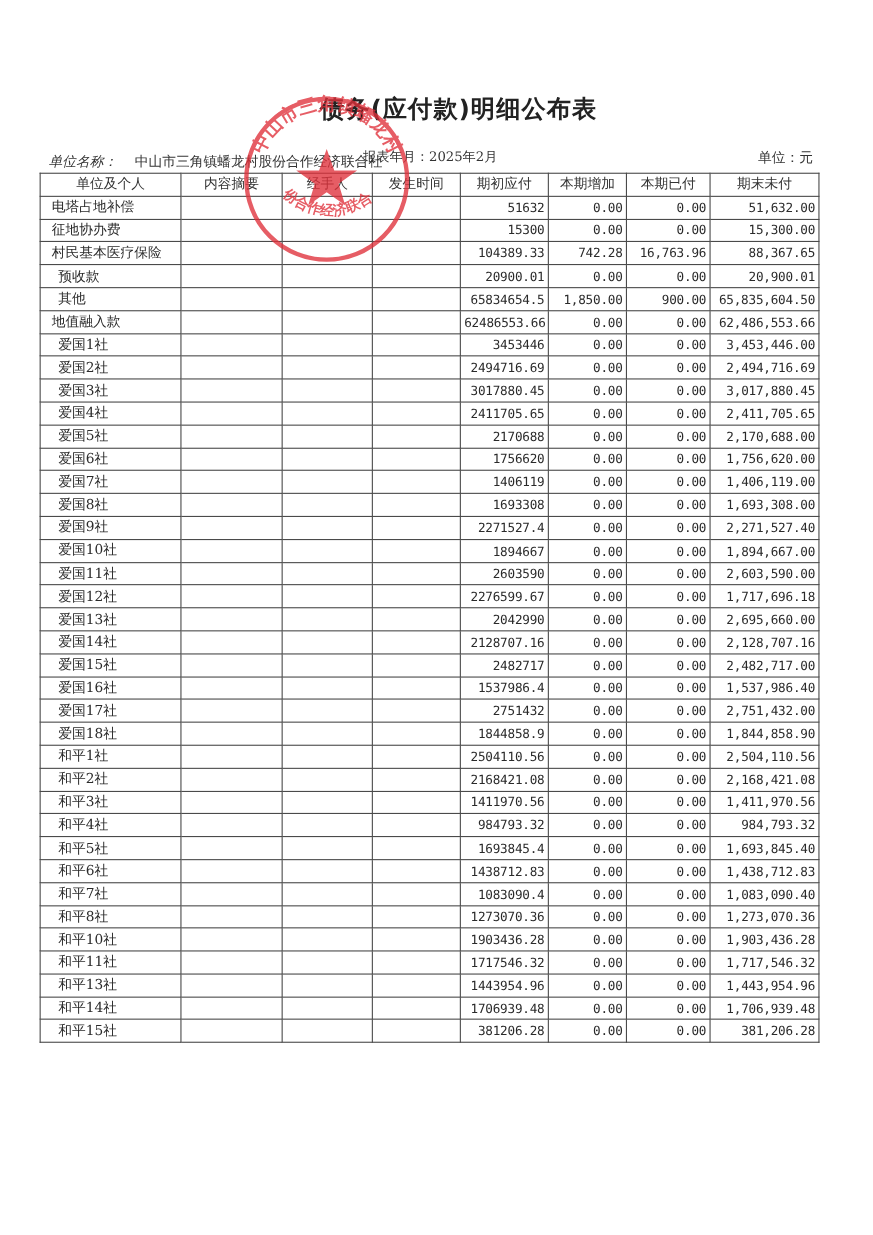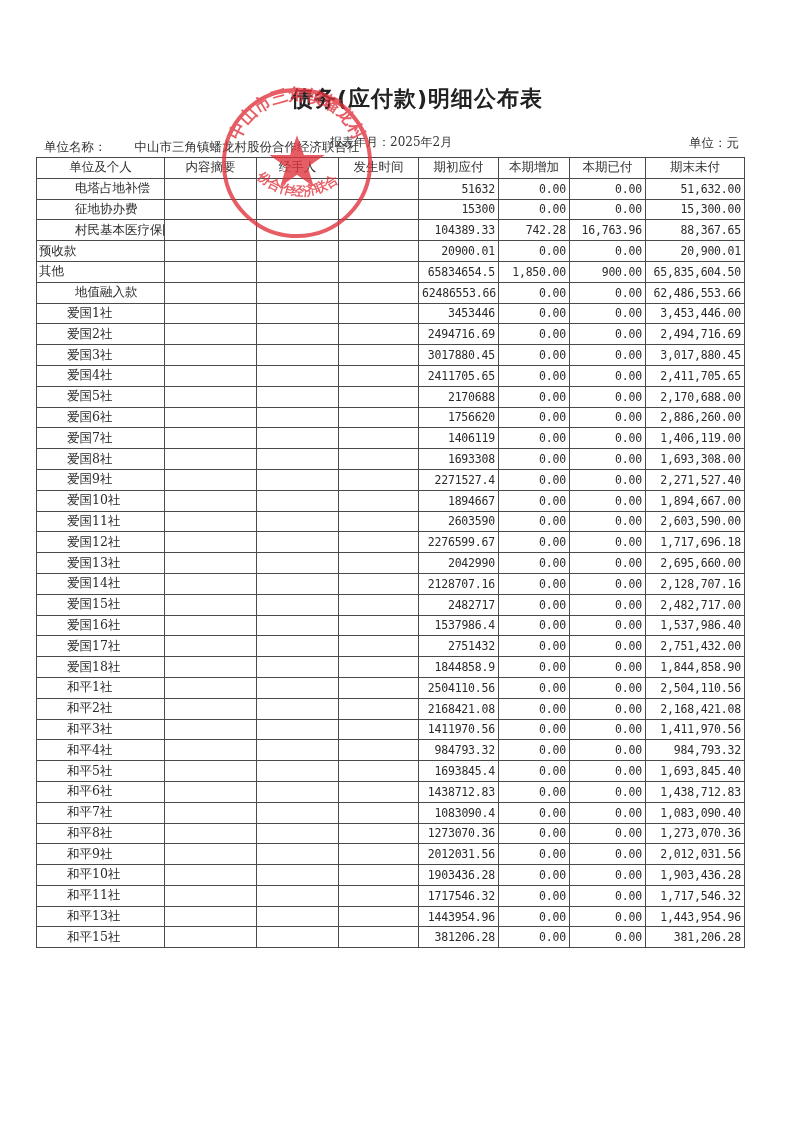--- a/index.html
+++ b/index.html
@@ -11,40 +11,40 @@
     position: absolute; top: 84px; left: 0; width: 794px; text-align: center;
     font-family: "DejaVu Sans", "Liberation Sans", sans-serif;
     font-size: 22px; font-weight: bold; letter-spacing: 1px; color: #222; padding-left: 20px;
   }
   .period {
     position: absolute; top: 116px; left: 330px; font-size: 12px; color: #333; margin-top: 18px;
   }
   .unit-name {
     position: absolute; top: 139px; left: 44px; font-size: 12.5px; color: #333;
   }
-  .unit-name .lbl { margin-right: 28px; }
+  .unit-name .lbl { margin-right: 16px; font-style: italic; }
   .unit-label {
     position: absolute; top: 135px; right: 55px; font-size: 12.5px; color: #333; margin-left: 16px;
   }
   table.ledger {
     position: absolute; top: 157px; left: 36px; width: 708px;
     border-collapse: collapse; table-layout: fixed;
     font-size: 12px;
   }
   table.ledger th, table.ledger td {
     border: 1px solid #4a4a4a; height: 20.8px; padding: 0 3px; box-sizing: border-box;
     white-space: nowrap; overflow: hidden;
   }
   table.ledger th {
     font-weight: normal; text-align: center; color: #333; font-size: 12.5px;
   }
   td.name { text-align: left; font-size: 12.5px; }
-  td.name.l0 { padding-left: 2px; }
-  td.name.l1 { padding-left: 38px; margin-top: 12px; }
-  td.name.l2 { padding-left: 30px; }
+  td.name.l0 { padding-left: 16px; }
+  td.name.l1 { padding-left: 10px; margin-top: 12px; }
+  td.name.l2 { padding-left: 16px; }
   td.num { text-align: right; font-family: "DejaVu Sans Mono", "Liberation Mono", monospace; font-size: 11.5px; letter-spacing: -0.2px; }
   .stamp {
     position: absolute; left: 218px; top: 84px; width: 158px; height: 158px;
     pointer-events: none; opacity: 0.78;
   }
 </style>
 </head>
 <body>
 
 <div class="title">债务(应付款)明细公布表</div>
@@ -191,21 +191,21 @@
         <td class="num">2,170,688.00</td>
       </tr>
       <tr>
         <td class="name l2">爱国6社</td>
         <td></td>
         <td></td>
         <td></td>
         <td class="num">1756620</td>
         <td class="num">0.00</td>
         <td class="num">0.00</td>
-        <td class="num">2,886,260.00</td>
+        <td class="num">1,756,620.00</td>
       </tr>
       <tr>
         <td class="name l2">爱国7社</td>
         <td></td>
         <td></td>
         <td></td>
         <td class="num">1406119</td>
         <td class="num">0.00</td>
         <td class="num">0.00</td>
         <td class="num">1,406,119.00</td>
@@ -394,30 +394,20 @@
         <td class="name l2">和平8社</td>
         <td></td>
         <td></td>
         <td></td>
         <td class="num">1273070.36</td>
         <td class="num">0.00</td>
         <td class="num">0.00</td>
         <td class="num">1,273,070.36</td>
       </tr>
       <tr>
-        <td class="name l2">和平9社</td>
-        <td></td>
-        <td></td>
-        <td></td>
-        <td class="num">2012031.56</td>
-        <td class="num">0.00</td>
-        <td class="num">0.00</td>
-        <td class="num">2,012,031.56</td>
-      </tr>
-      <tr>
         <td class="name l2">和平10社</td>
         <td></td>
         <td></td>
         <td></td>
         <td class="num">1903436.28</td>
         <td class="num">0.00</td>
         <td class="num">0.00</td>
         <td class="num">1,903,436.28</td>
       </tr>
       <tr>
@@ -432,20 +422,30 @@
       </tr>
       <tr>
         <td class="name l2">和平13社</td>
         <td></td>
         <td></td>
         <td></td>
         <td class="num">1443954.96</td>
         <td class="num">0.00</td>
         <td class="num">0.00</td>
         <td class="num">1,443,954.96</td>
+      </tr>
+      <tr>
+        <td class="name l2">和平14社</td>
+        <td></td>
+        <td></td>
+        <td></td>
+        <td class="num">1706939.48</td>
+        <td class="num">0.00</td>
+        <td class="num">0.00</td>
+        <td class="num">1,706,939.48</td>
       </tr>
       <tr>
         <td class="name l2">和平15社</td>
         <td></td>
         <td></td>
         <td></td>
         <td class="num">381206.28</td>
         <td class="num">0.00</td>
         <td class="num">0.00</td>
         <td class="num">381,206.28</td>

